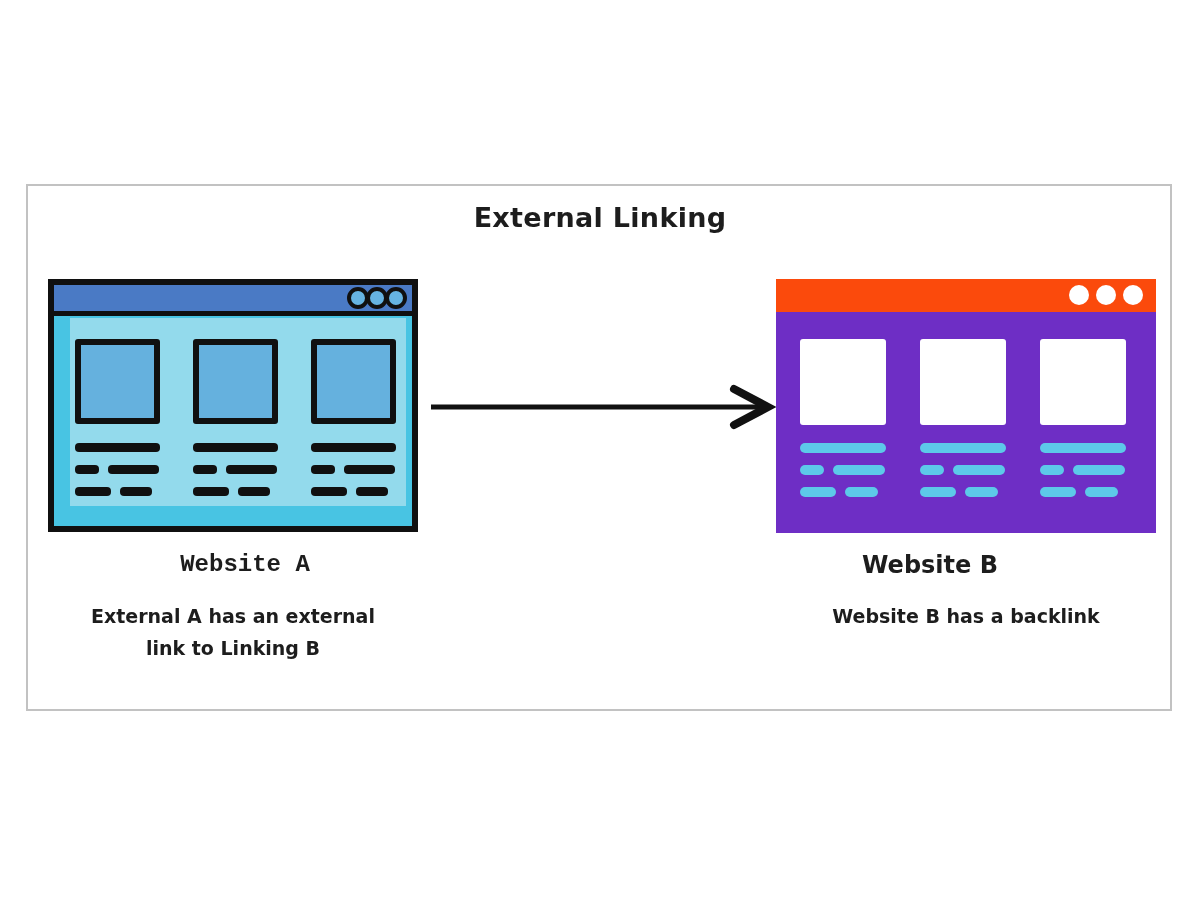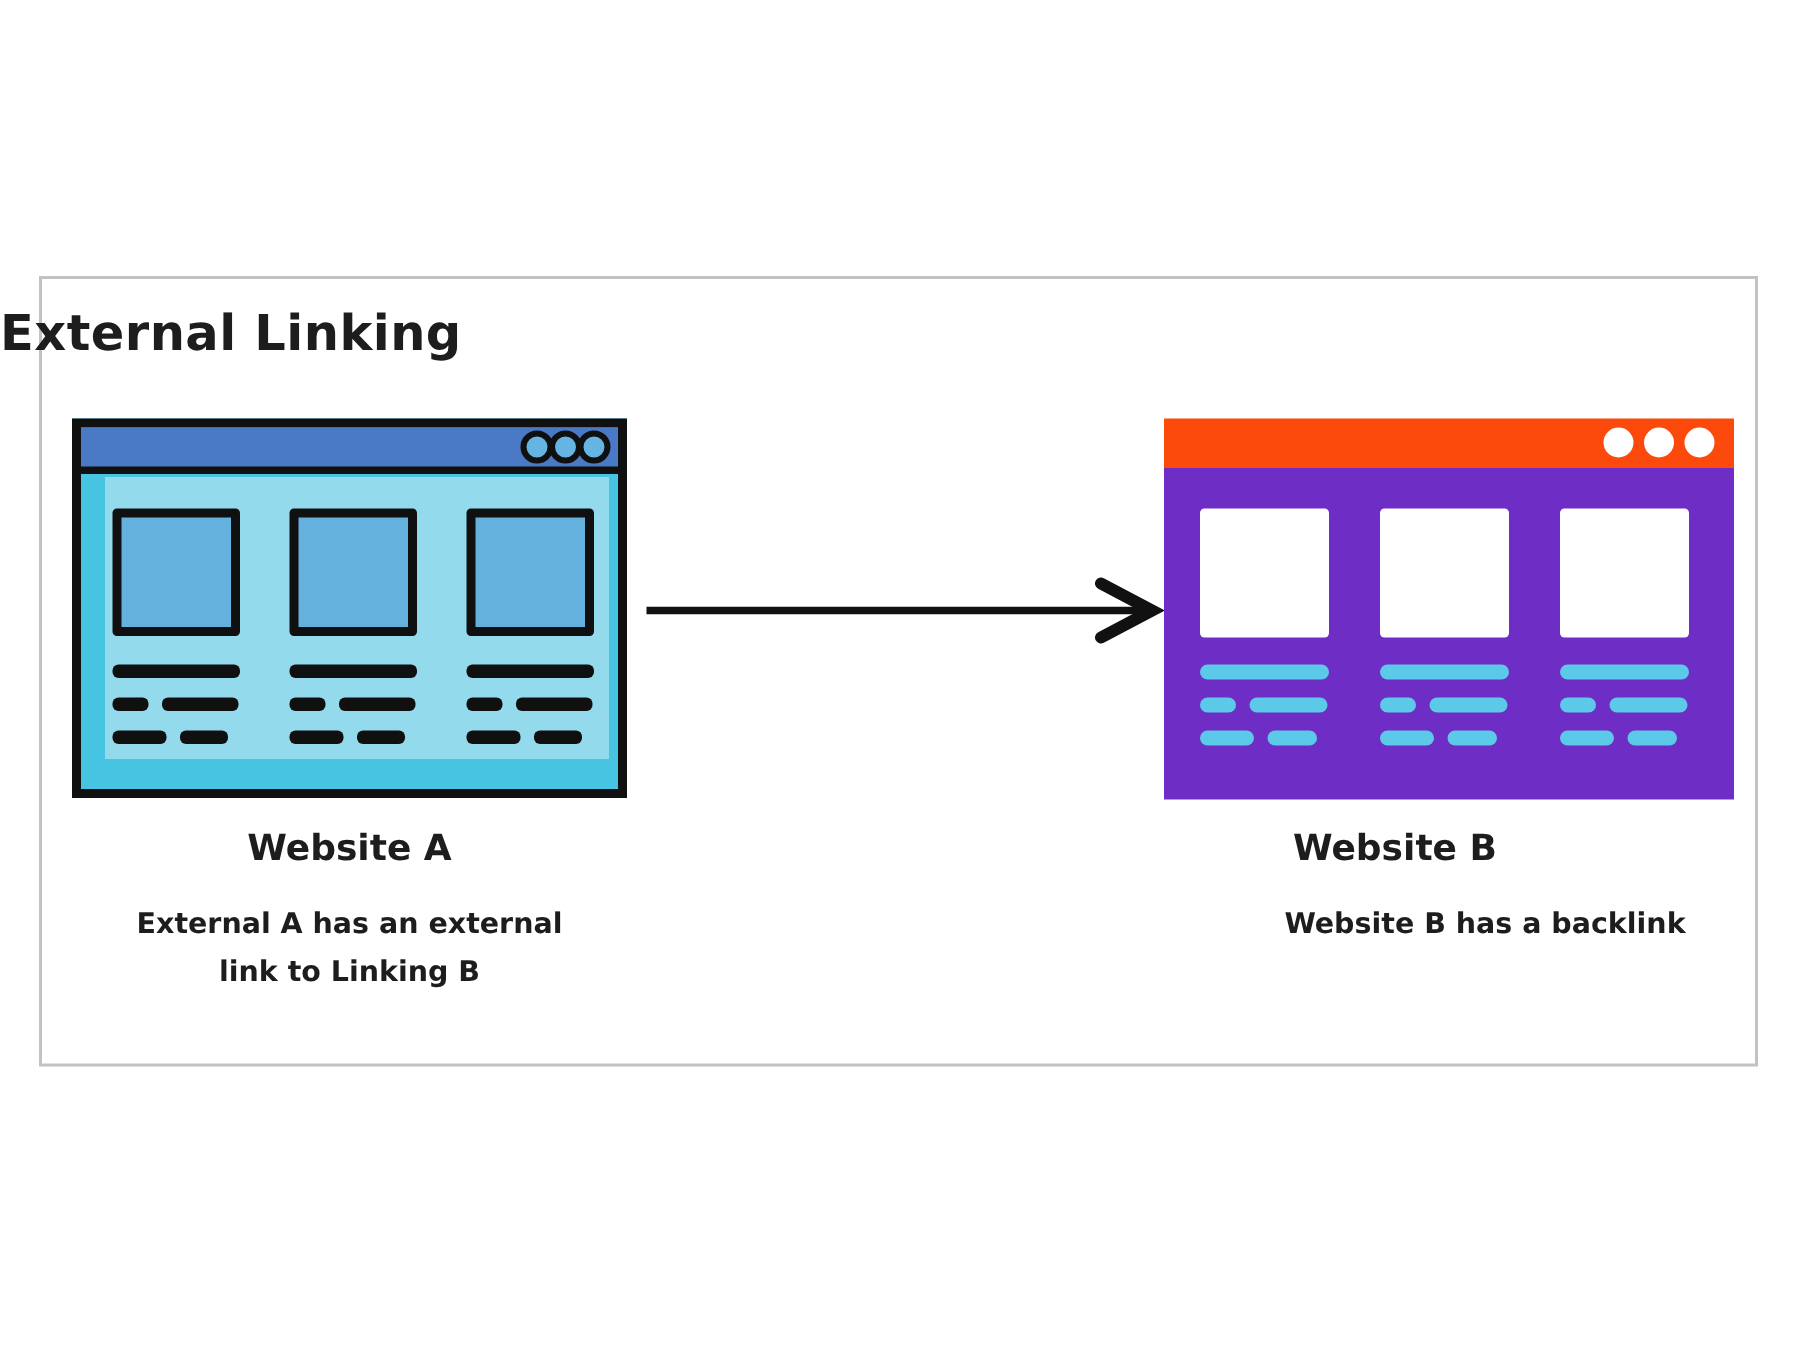--- a/index.html
+++ b/index.html
@@ -12,21 +12,21 @@
 
   
   .frame {
     position:absolute; left:26px; top:184px; width:1146px; height:527px;
     border:2px solid var(--frame_border,#c2c2c2); background:#ffffff;
     box-sizing:border-box;
   }
 
   .diagram-title {
     position:absolute; left:0; top:202px; width:1200px;
-    text-align:left; font-size:33px; font-weight:700;
+    text-align:center; font-size:27px; font-weight:700;
     color:var(--text,#1d1d1d); letter-spacing:0.3px;
   }
 
   
   .win-a {
     position:absolute; left:48px; top:279px; width:370px; height:253px;
     border:6px solid var(--outline,#101010);
     background:var(--a_body_dark,#48c4e3);
     box-sizing:border-box;
   }
@@ -95,29 +95,29 @@
   .w-38 { width:38%; }
 
   
   .arrow-wrap { position:absolute; left:428px; top:384px; width:348px; height:46px; }
 
   
   .site-label {
     position:absolute; top:551px; text-align:center;
     font-size:24px; font-weight:700; color:var(--text,#1c1c1c);
   }
-  .label-a { left:48px; width:370px; }
+  .label-a { left:60px; width:370px;font-family:Liberation Mono, monospace; }
   .label-b { left:740px; width:380px; }
   .site-caption {
     position:absolute; top:600px; text-align:center;
     font-size:19px; font-weight:600; line-height:32px;
     color:var(--text,#1f1f1f);
   }
   .caption-a { left:33px; width:400px; }
-  .caption-b { left:790px; width:400px; }
+  .caption-b { left:766px; width:400px; }
 </style>
 </head>
 <body>
 
 <div class="frame"></div>
 
 <div class="diagram-title">External Linking</div>
 
 <div class="win-a">
   <div class="win-a-topbar">

